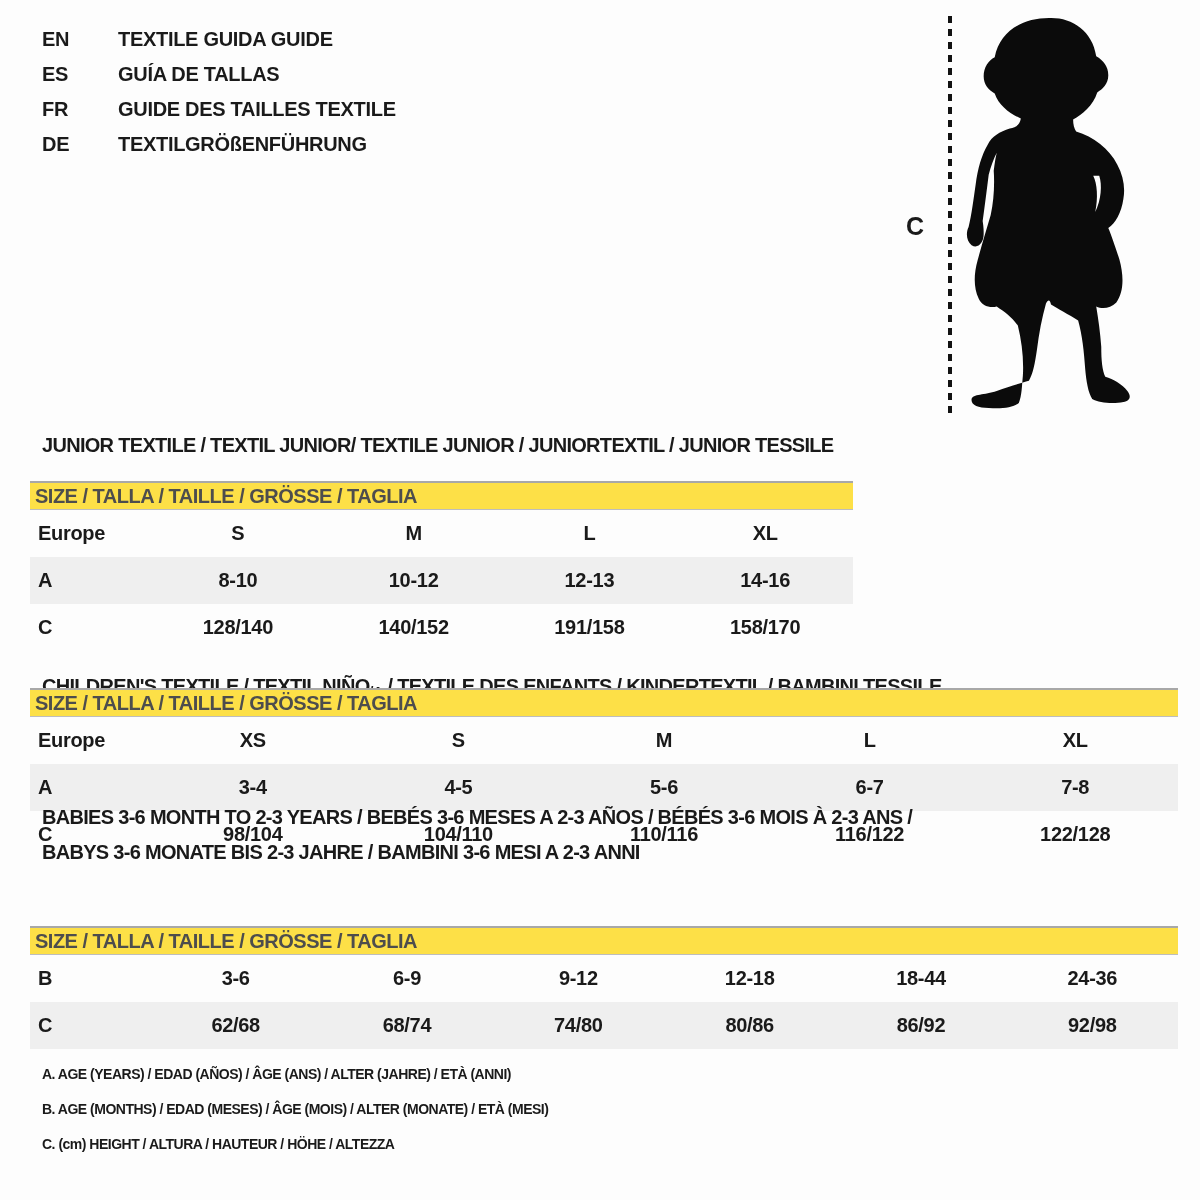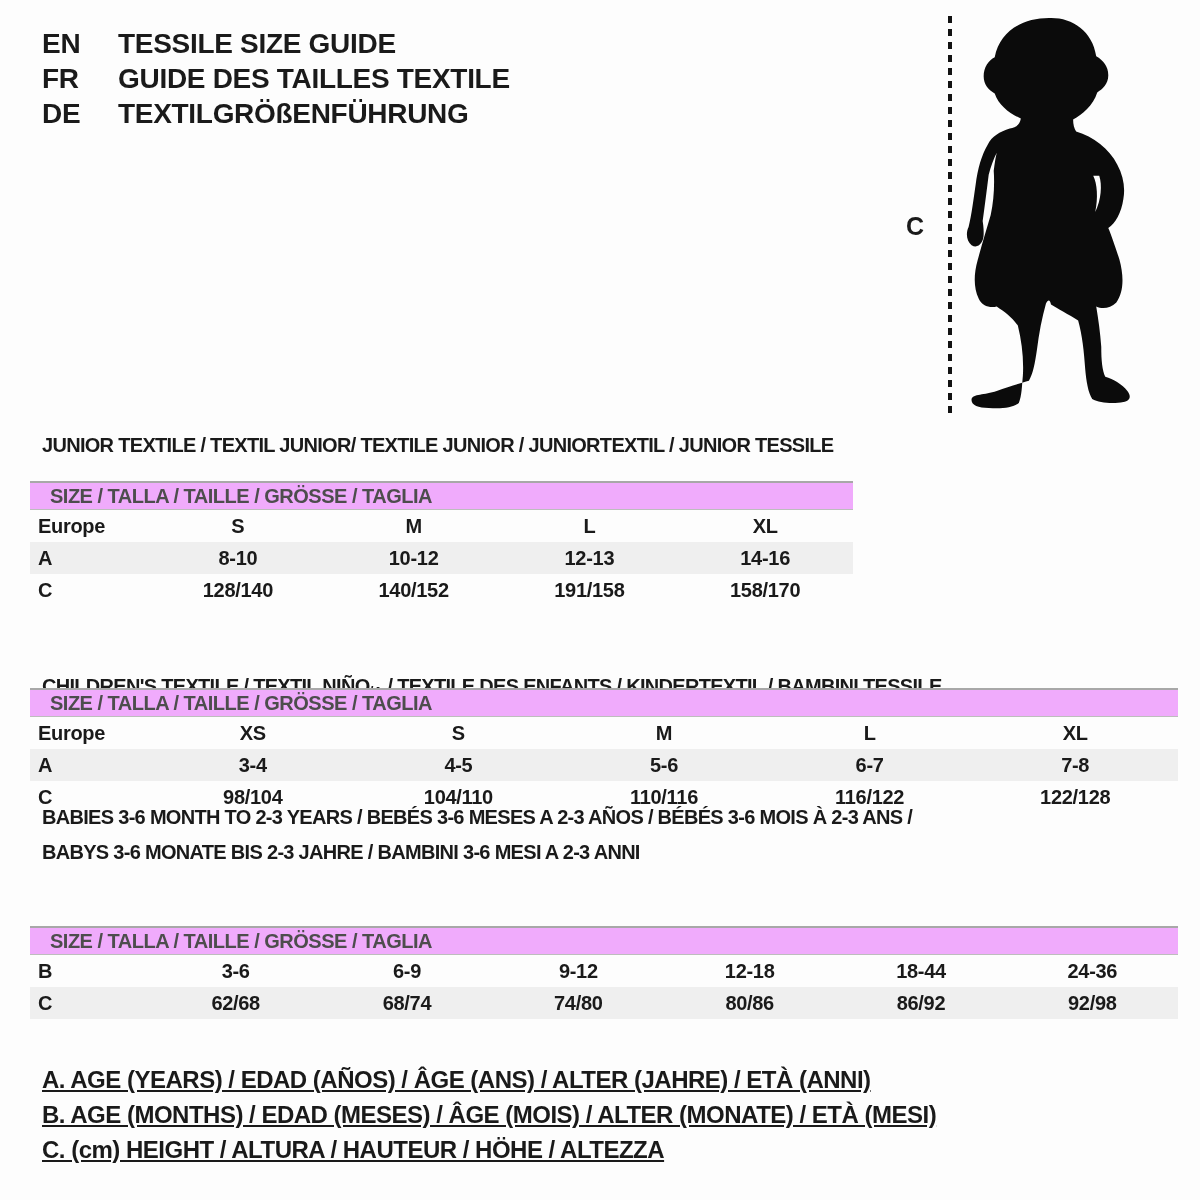--- a/index.html
+++ b/index.html
@@ -3,56 +3,60 @@
 <meta charset="utf-8">
 <style>
   html,body{margin:0;padding:0;}
   body{
     width:1200px;height:1200px;position:relative;overflow:hidden;
     background:#fdfdfd;color:#1a1a1a;
     font-family:"Liberation Sans",sans-serif;font-weight:700;
   }
   
   #langs{position:absolute;left:42px;top:28px;}
-  .lang-row{display:flex;height:35px;font-size:28px;letter-spacing:-0.3px;}
+  .lang-row{display:flex;height:35px;font-size:20px;letter-spacing:-0.3px;}
   .lang-code{width:76px;}
   
   #figure-line{position:absolute;left:948px;top:16px;width:4px;height:400px;
     background:repeating-linear-gradient(to bottom,#121212 0 7px,transparent 7px 13px);}
   #figure-c{position:absolute;left:906px;top:212px;font-size:25px;}
   #toddler{position:absolute;left:962px;top:14px;}
   
   .sec-title{position:absolute;left:42px;font-size:20px;letter-spacing:-0.7px;white-space:nowrap;}
   #junior-title{top:434px;}
   #children-title{top:675px;}
   #babies-title{top:800px;line-height:35px;}
   .sub{font-size:14px;position:relative;top:4px;letter-spacing:-0.5px;}
   
   .size-table{position:absolute;left:30px;}
   #junior-table{top:481px;width:823px;}
   #children-table{top:688px;width:1148px;}
   #babies-table{top:926px;width:1148px;}
-  .size-bar{height:29px;line-height:26px;background:#f0abfc;color:#4d4d4d;
-    font-size:20px;padding-left:20px;border-top:2px solid #a8a8a8;
+  .size-bar{height:29px;line-height:26px;background:#fde047;color:#4d4d4d;
+    font-size:20px;padding-left:5px;border-top:2px solid #a8a8a8;
     border-bottom:1px solid #bdbdbd;box-sizing:border-box;letter-spacing:-0.5px;}
-  .trow{display:grid;height:32px;align-items:center;font-size:20px;letter-spacing:-0.3px;}
+  .trow{display:grid;height:47px;align-items:center;font-size:20px;letter-spacing:-0.3px;}
   .trow.shaded{background:#efefef;}
   .tlbl{padding-left:8px;text-align:left;}
   .tval{text-align:center;}
   
   #legend{position:absolute;left:42px;top:1066px;}
-  .legend-line{height:35px;font-size:24px;letter-spacing:-0.5px;white-space:nowrap;text-decoration:underline;}
+  .legend-line{height:35px;font-size:14px;letter-spacing:-0.5px;white-space:nowrap;}
 </style>
 </head>
 <body>
 
 <div id="langs">
     <div class="lang-row">
       <span class="lang-code">EN</span>
-      <span>TESSILE SIZE GUIDE</span>
+      <span>TEXTILE GUIDA GUIDE</span>
+    </div>
+    <div class="lang-row">
+      <span class="lang-code">ES</span>
+      <span>GUÍA DE TALLAS</span>
     </div>
     <div class="lang-row">
       <span class="lang-code">FR</span>
       <span>GUIDE DES TAILLES TEXTILE</span>
     </div>
     <div class="lang-row">
       <span class="lang-code">DE</span>
       <span>TEXTILGRÖßENFÜHRUNG</span>
     </div>
   </div>

